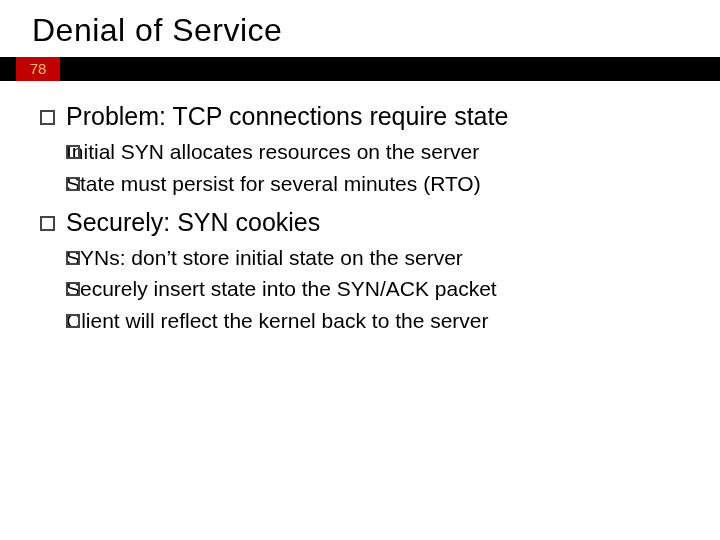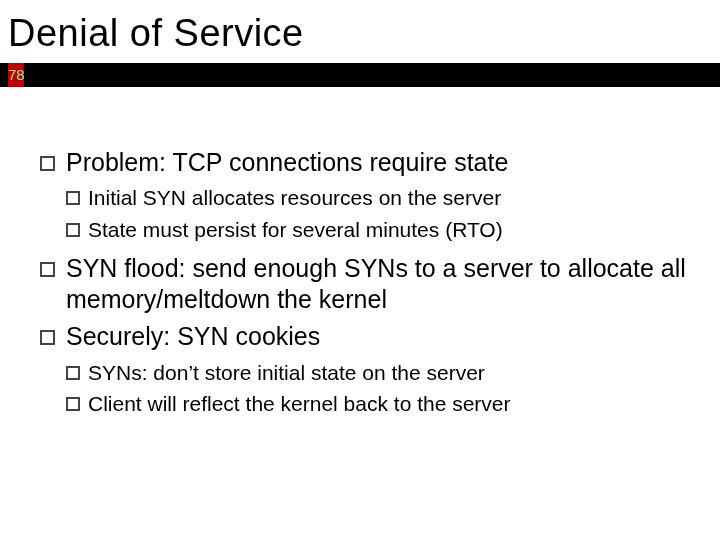--- a/index.html
+++ b/index.html
@@ -1,26 +1,26 @@
 <!DOCTYPE html>
 <html><head>
 <meta charset="utf-8">
 <style>
   * { margin: 0; padding: 0; box-sizing: border-box; }
   html, body { width: 720px; height: 540px; background: #fff; font-family: Arial, Helvetica, sans-serif; color: #000; }
   .slide { width: 720px; height: 540px; position: relative; }
-  .title { font-size: 38px; padding: 12px 20px 8px 8px; font-weight: 400; letter-spacing: 0.5px; }
+  .title { font-size: 32px; padding: 12px 20px 8px 32px; font-weight: 400; letter-spacing: 0.5px; }
   .bar { width: 100%; height: 24px; background: #000; position: relative; }
-  .pagebox { position: absolute; left: 8px; top: 0; height: 24px; width: 16px; background: #c00000; color: #86efac; font-size: 15px; line-height: 24px; text-align: center; }
-  .body { padding: 20px 30px 0 40px; margin-top: 40px; }
+  .pagebox { position: absolute; left: 16px; top: 0; height: 24px; width: 44px; background: #c00000; color: #fdba74; font-size: 15px; line-height: 24px; text-align: center; }
+  .body { padding: 20px 30px 0 40px; }
   ul { list-style: none; }
   .lvl1 > li { font-size: 25px; line-height: 1.25; margin-bottom: 6px; padding-left: 26px; position: relative; }
   .lvl1 > li::before { content: ""; position: absolute; left: 0; top: 9px; width: 11px; height: 11px; border: 2px solid #444; background: transparent; }
   .lvl2 { margin-top: 6px; margin-bottom: 10px; }
-  .lvl2 > li { font-size: 21px; line-height: 1.3; margin-bottom: 4px; padding-left: 22px; position: relative; }
+  .lvl2 > li { font-size: 21px; line-height: 1.3; margin-bottom: 4px; position: relative; }
   .lvl2 > li::before { content: ""; position: absolute; left: 0; top: 7px; width: 10px; height: 10px; border: 2px solid #444; background: transparent; }
 </style>
 </head>
 <body>
 <div class="slide">
 
   <h1 class="title">Denial of Service</h1>
 
   <div class="bar">
     <div class="pagebox">78</div>
@@ -29,25 +29,23 @@
   <div class="body">
     <ul class="lvl1">
       <li>
         <span>Problem: TCP connections require state</span>
         <ul class="lvl2">
           <li>Initial SYN allocates resources on the server</li>
           <li>State must persist for several minutes (RTO)</li>
         </ul>
       </li>
       <li>
-        <span>SYN flood: send enough SYNs to a server to allocate all memory/meltdown the kernel</span>
-      </li>
-      <li>
         <span>Securely: SYN cookies</span>
         <ul class="lvl2">
           <li>SYNs: don’t store initial state on the server</li>
+          <li>Securely insert state into the SYN/ACK packet</li>
           <li>Client will reflect the kernel back to the server</li>
         </ul>
       </li>
     </ul>
   </div>
 
 </div>
 
 </body></html>

